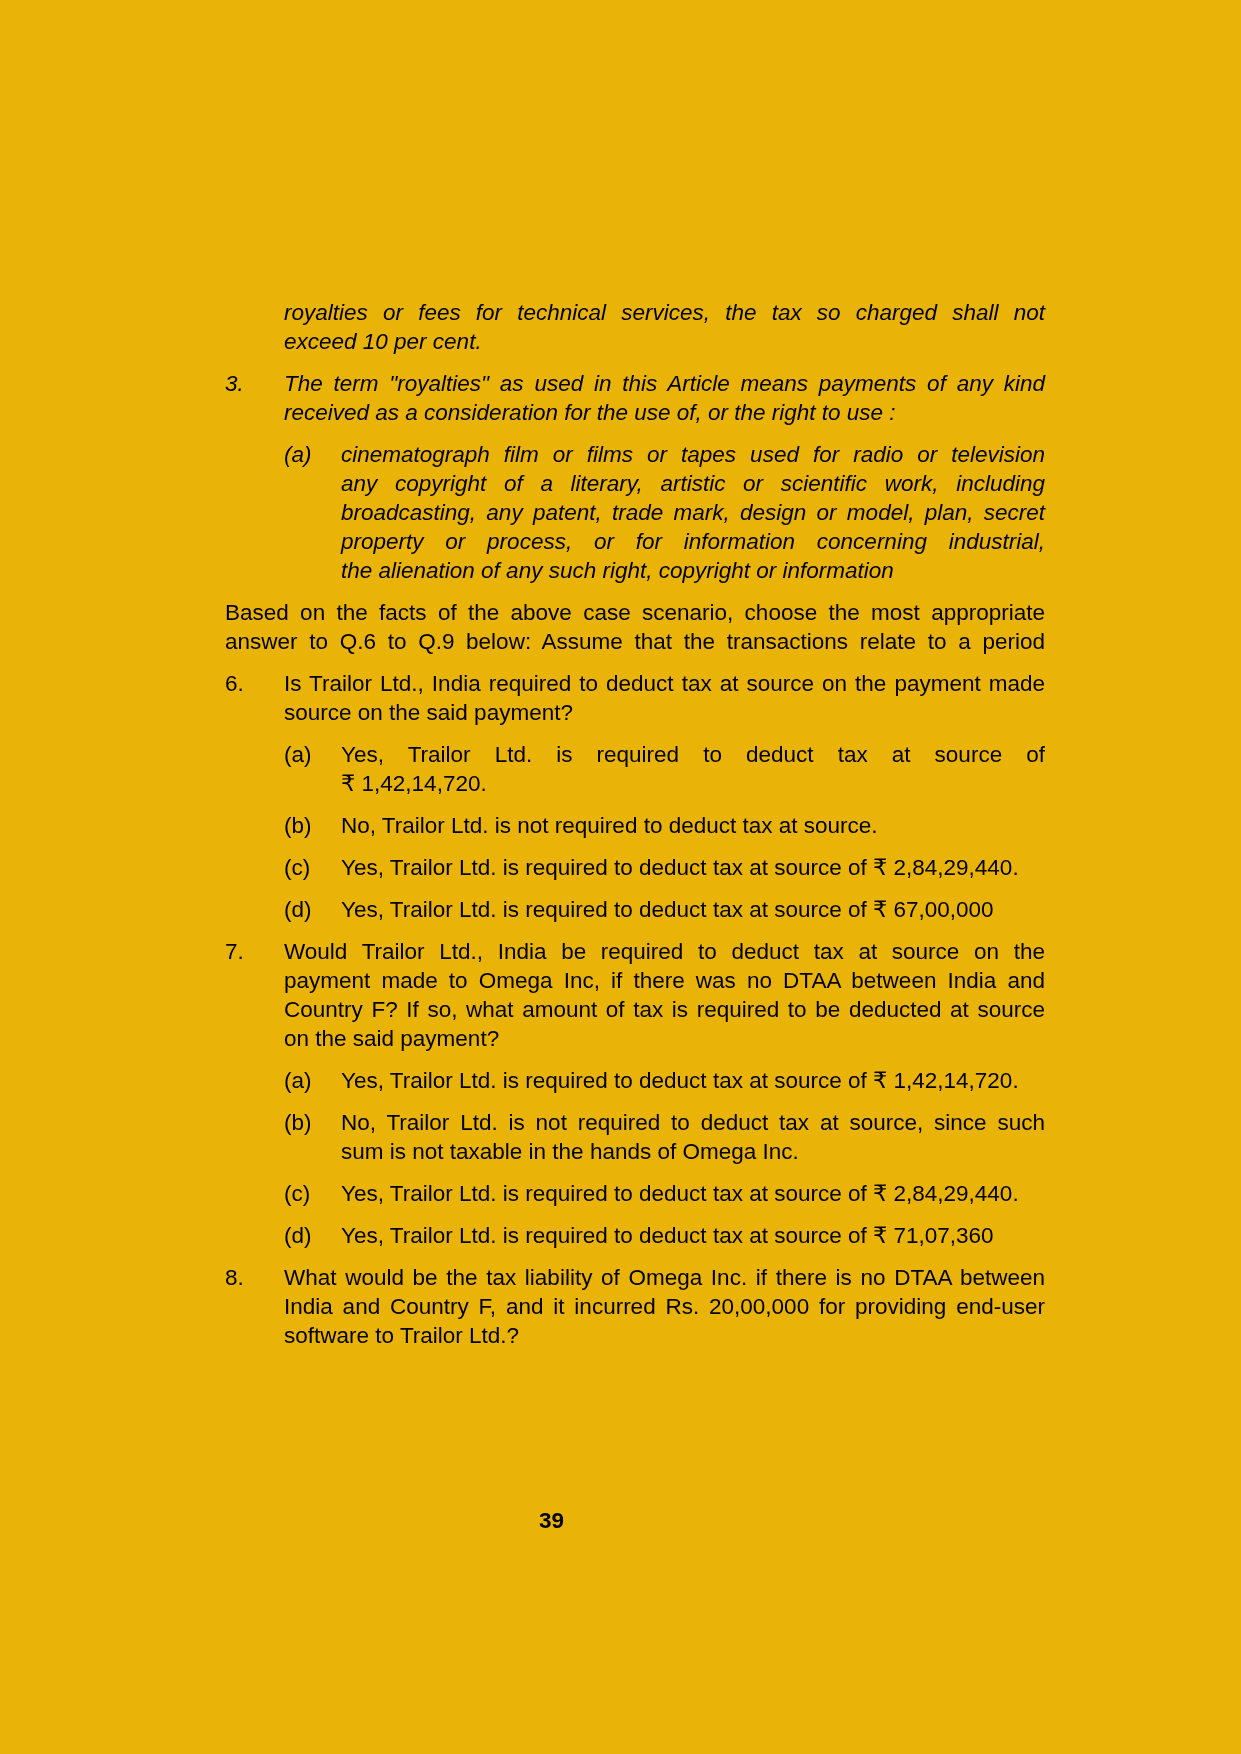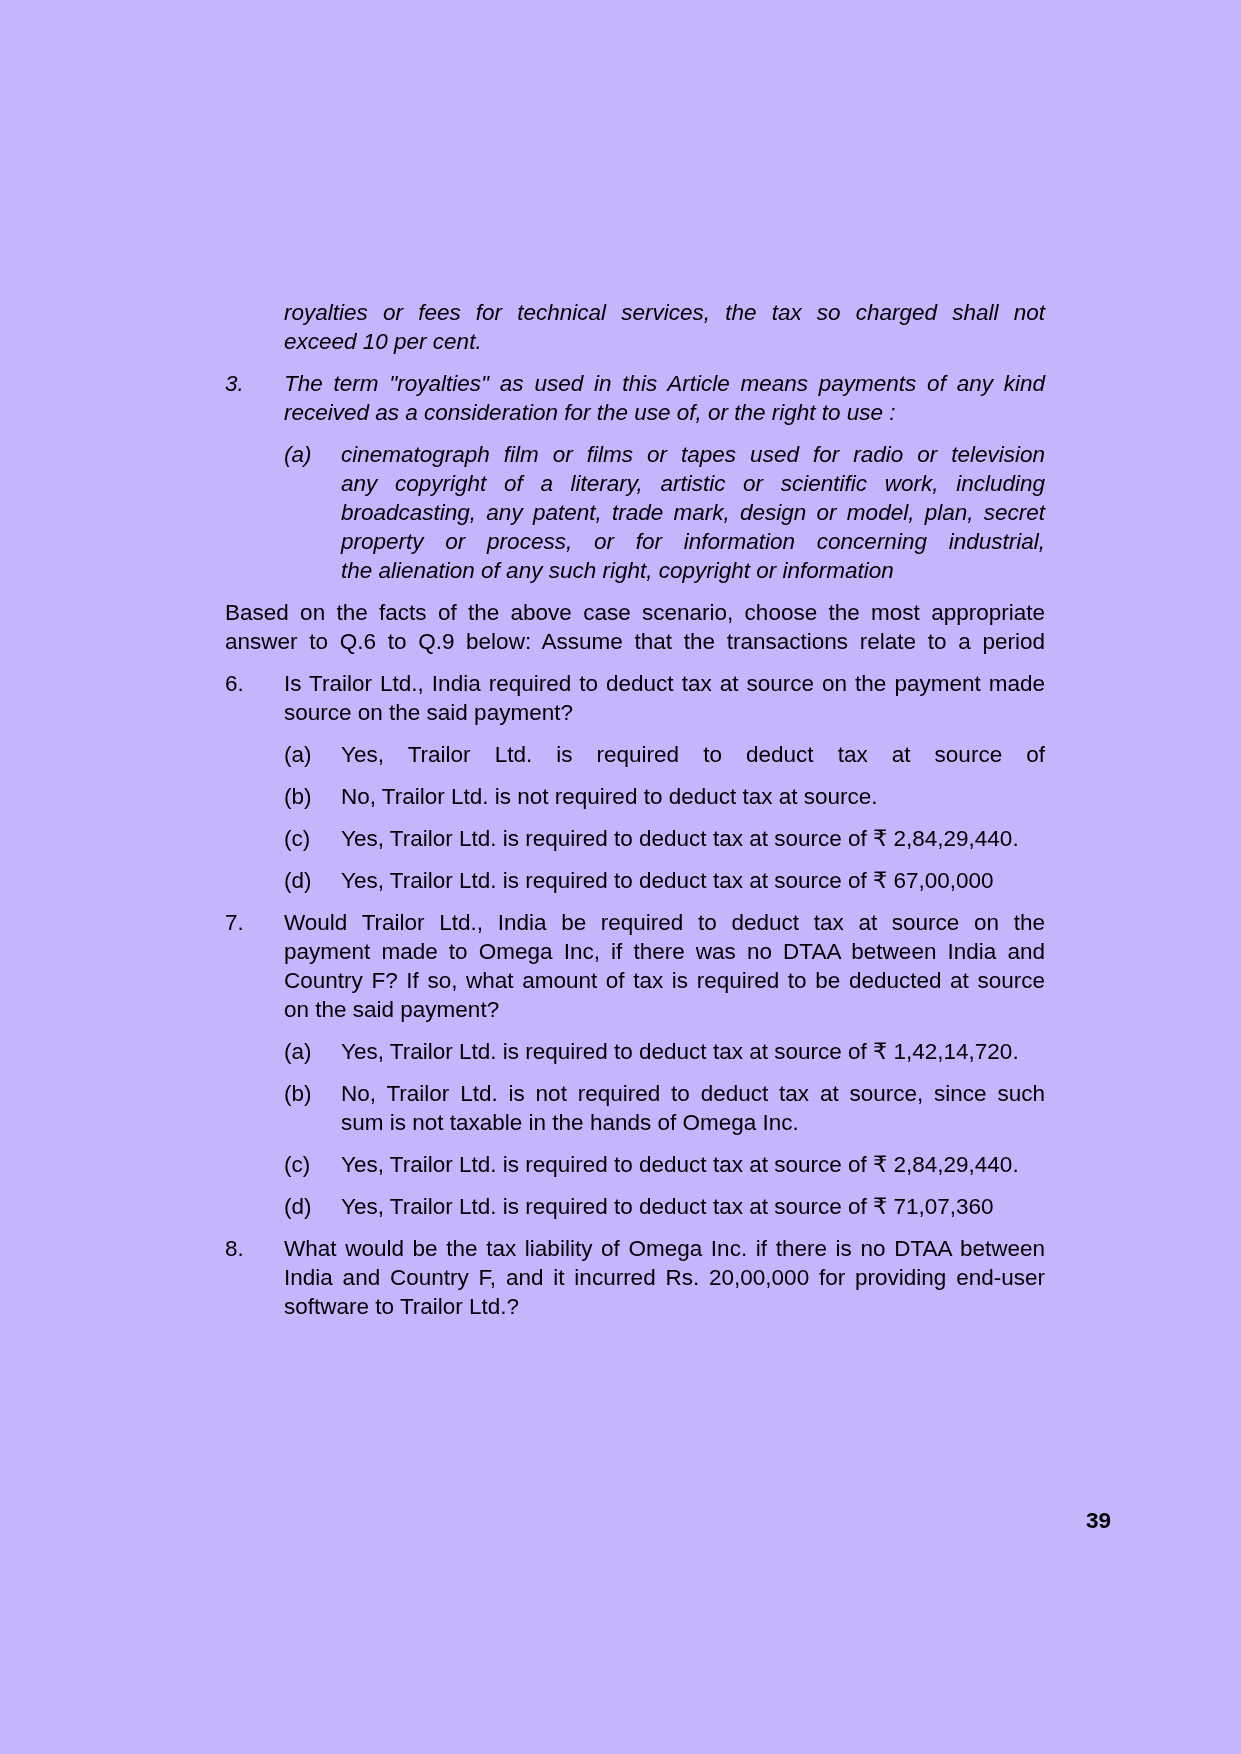--- a/index.html
+++ b/index.html
@@ -4,21 +4,21 @@
 <style>
   html, body {
     margin: 0;
     padding: 0;
     background: #ffffff;
   }
   .page {
     position: relative;
     width: 1241px;
     height: 1754px;
-    background: #c4b5fd;
+    background: #eab308;
     color: #000000;
     font-family: "Liberation Sans", "DejaVu Sans", sans-serif;
     overflow: hidden;
   }
   .content {
     position: absolute;
     left: 225px;
     top: 298px;
     width: 820px;
     font-size: 22.5px;
@@ -40,24 +40,24 @@
   .j {
     display: block;
     text-align: justify;
     text-align-last: justify;
     -moz-text-align-last: justify;
   }
   
   .l { display: block; }
   .page-number {
     position: absolute;
-    left: 16px;
+    left: 4px;
     top: 1506px;
     width: 1095px;
-    text-align: right;
+    text-align: center;
     font-size: 22.5px;
     line-height: 29px;
     font-weight: bold;
   }
 </style>
 </head>
 <body>
 
 <div class="page">
   <div class="content">
@@ -96,20 +96,21 @@
       <span class="body">
         <span class="j">Is Trailor Ltd., India required to deduct tax at source on the payment made</span>
         <span class="l">source on the said payment?</span>
       </span>
     </div>
 
     <div class="blk hang2">
       <span class="lab">(a)</span>
       <span class="body">
         <span class="j">Yes, Trailor Ltd. is required to deduct tax at source of</span>
+        <span class="l">₹ 1,42,14,720.</span>
       </span>
     </div>
 
     <div class="blk hang2">
       <span class="lab">(b)</span>
       <span class="body">
         <span class="l">No, Trailor Ltd. is not required to deduct tax at source.</span>
       </span>
     </div>
 

